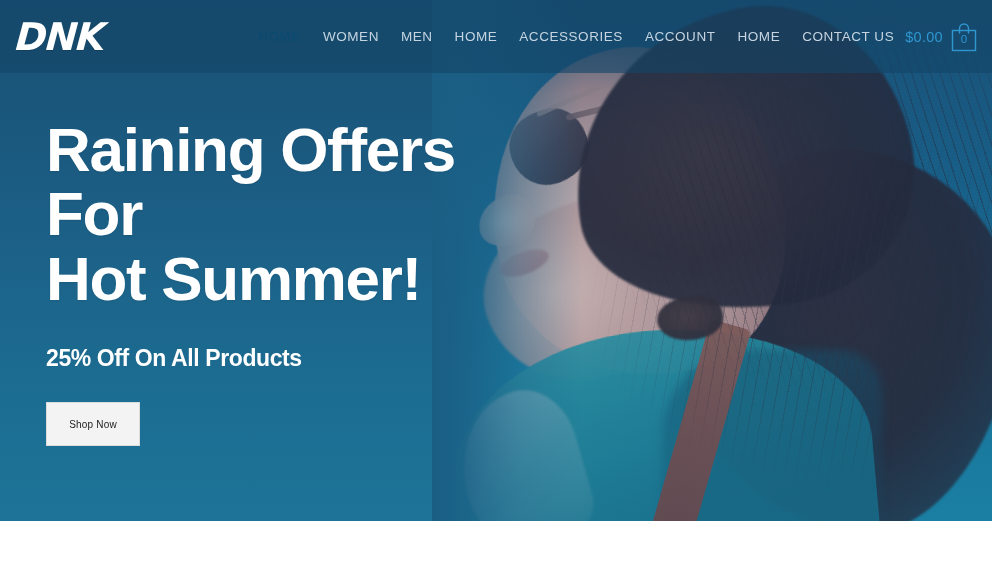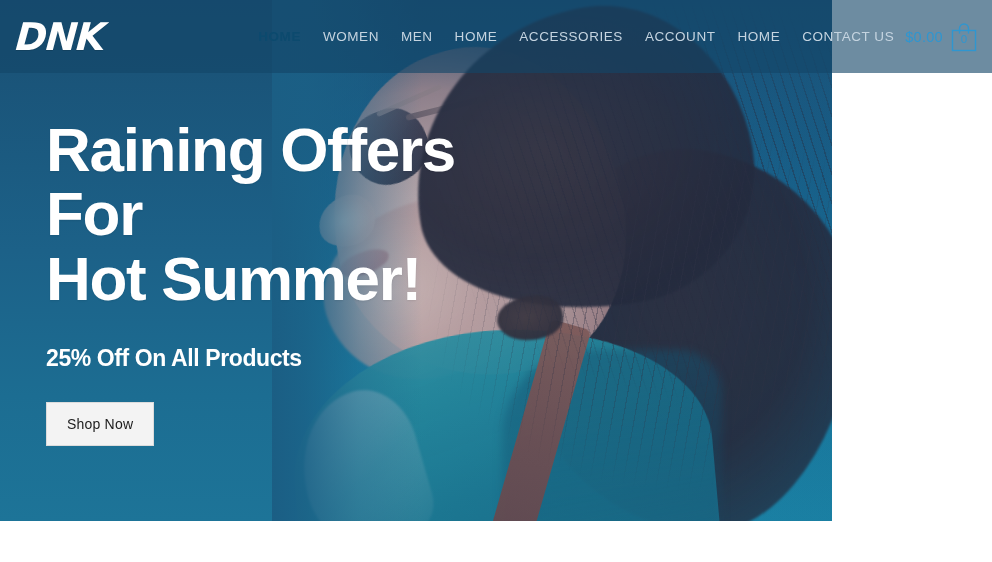--- a/index.html
+++ b/index.html
@@ -9,21 +9,21 @@
     background:#ffffff;
     font-family:"Liberation Sans", sans-serif;
     overflow:hidden;
   }
 
   .page { position:relative; width:992px; height:562px; background:#fff; }
 
   
   .hero {
     position:absolute; left:0; top:0;
-    width:832px; height:521px;
+    width:992px; height:521px;
     overflow:hidden;
     background:linear-gradient(180deg,
         #1a5076 0%,
         #1a5479 14%,
         #1c6188 48%,
         #1c6d92 76%,
         #1d7498 100%);
   }
 
   
@@ -289,21 +289,21 @@
   }
   .hero-sub {
     color:#ffffff;
     font-size:23px;
     font-weight:bold;
     letter-spacing:-.4px;
     margin:0 0 30px 0;
   }
   .hero-buttons { display:flex; gap:17px; }
   .btn {
-    font-size:14px;
+    font-size:10px;
     letter-spacing:.2px;
     padding:4px 20px;
     height:44px;
     min-width:94px;
     display:inline-flex; align-items:center; justify-content:center;
     cursor:pointer;
     text-decoration:none;
     font-family:"Liberation Sans", sans-serif;
   }
   .btn-primary {

